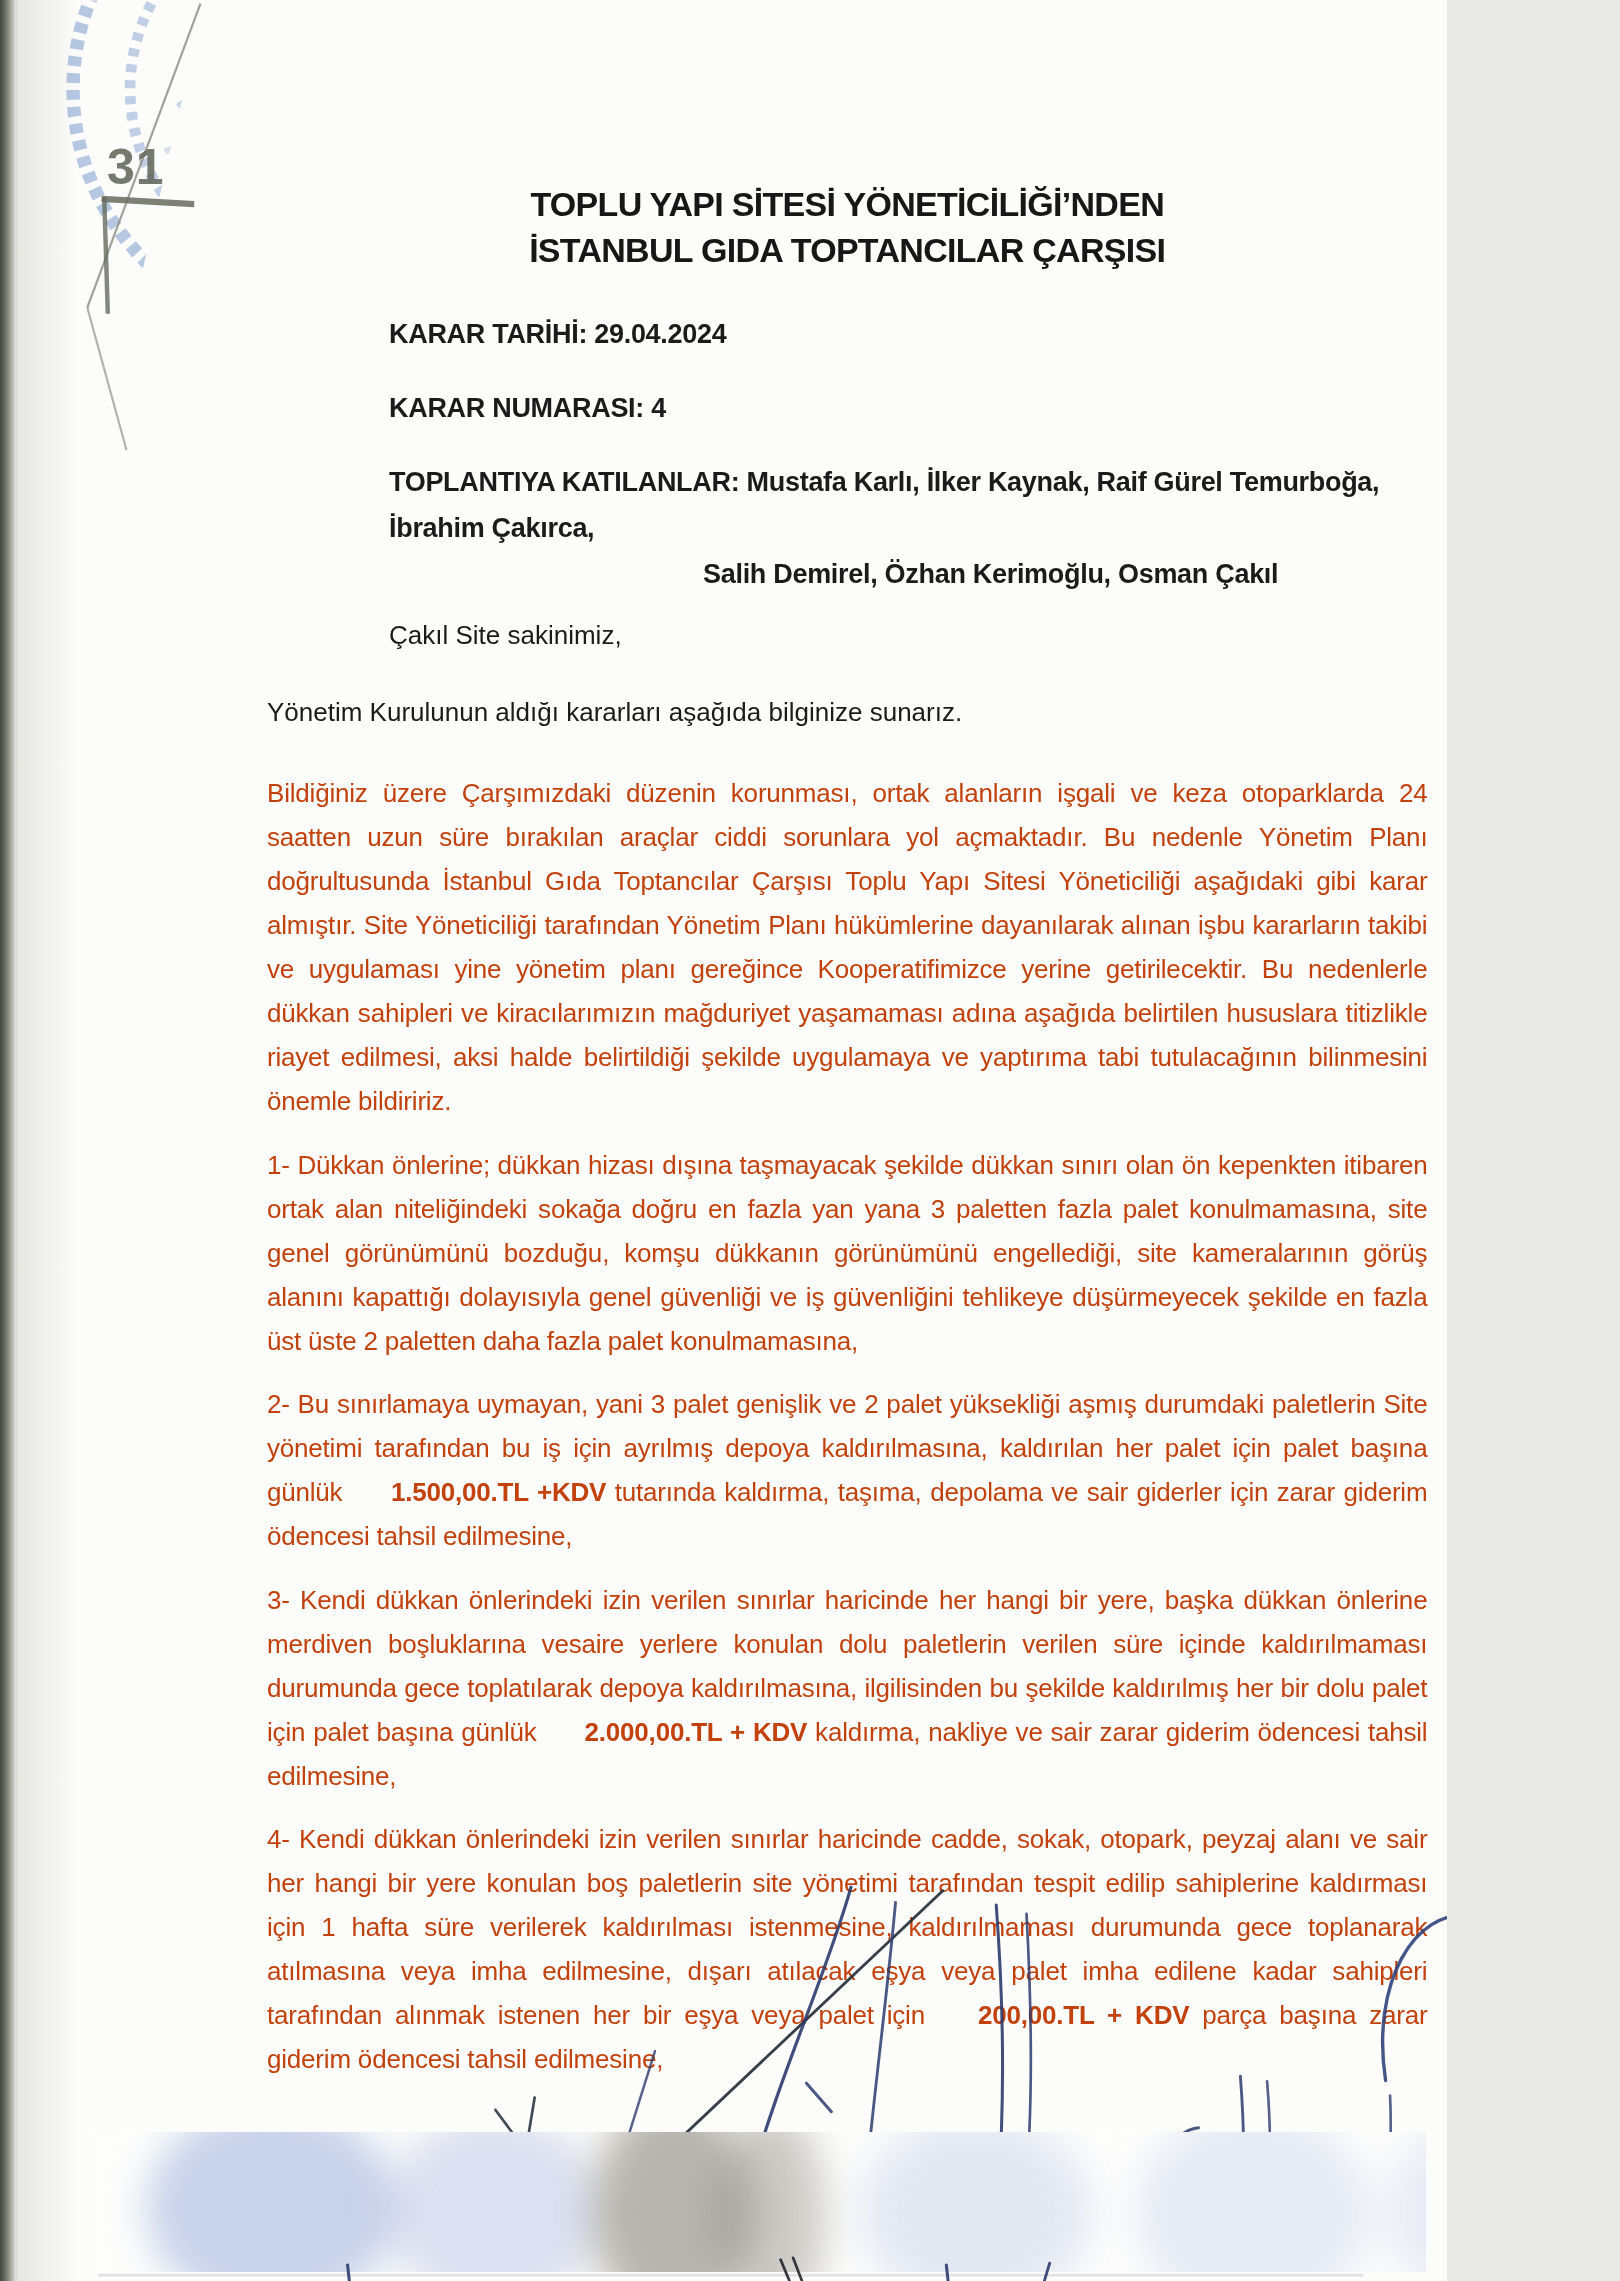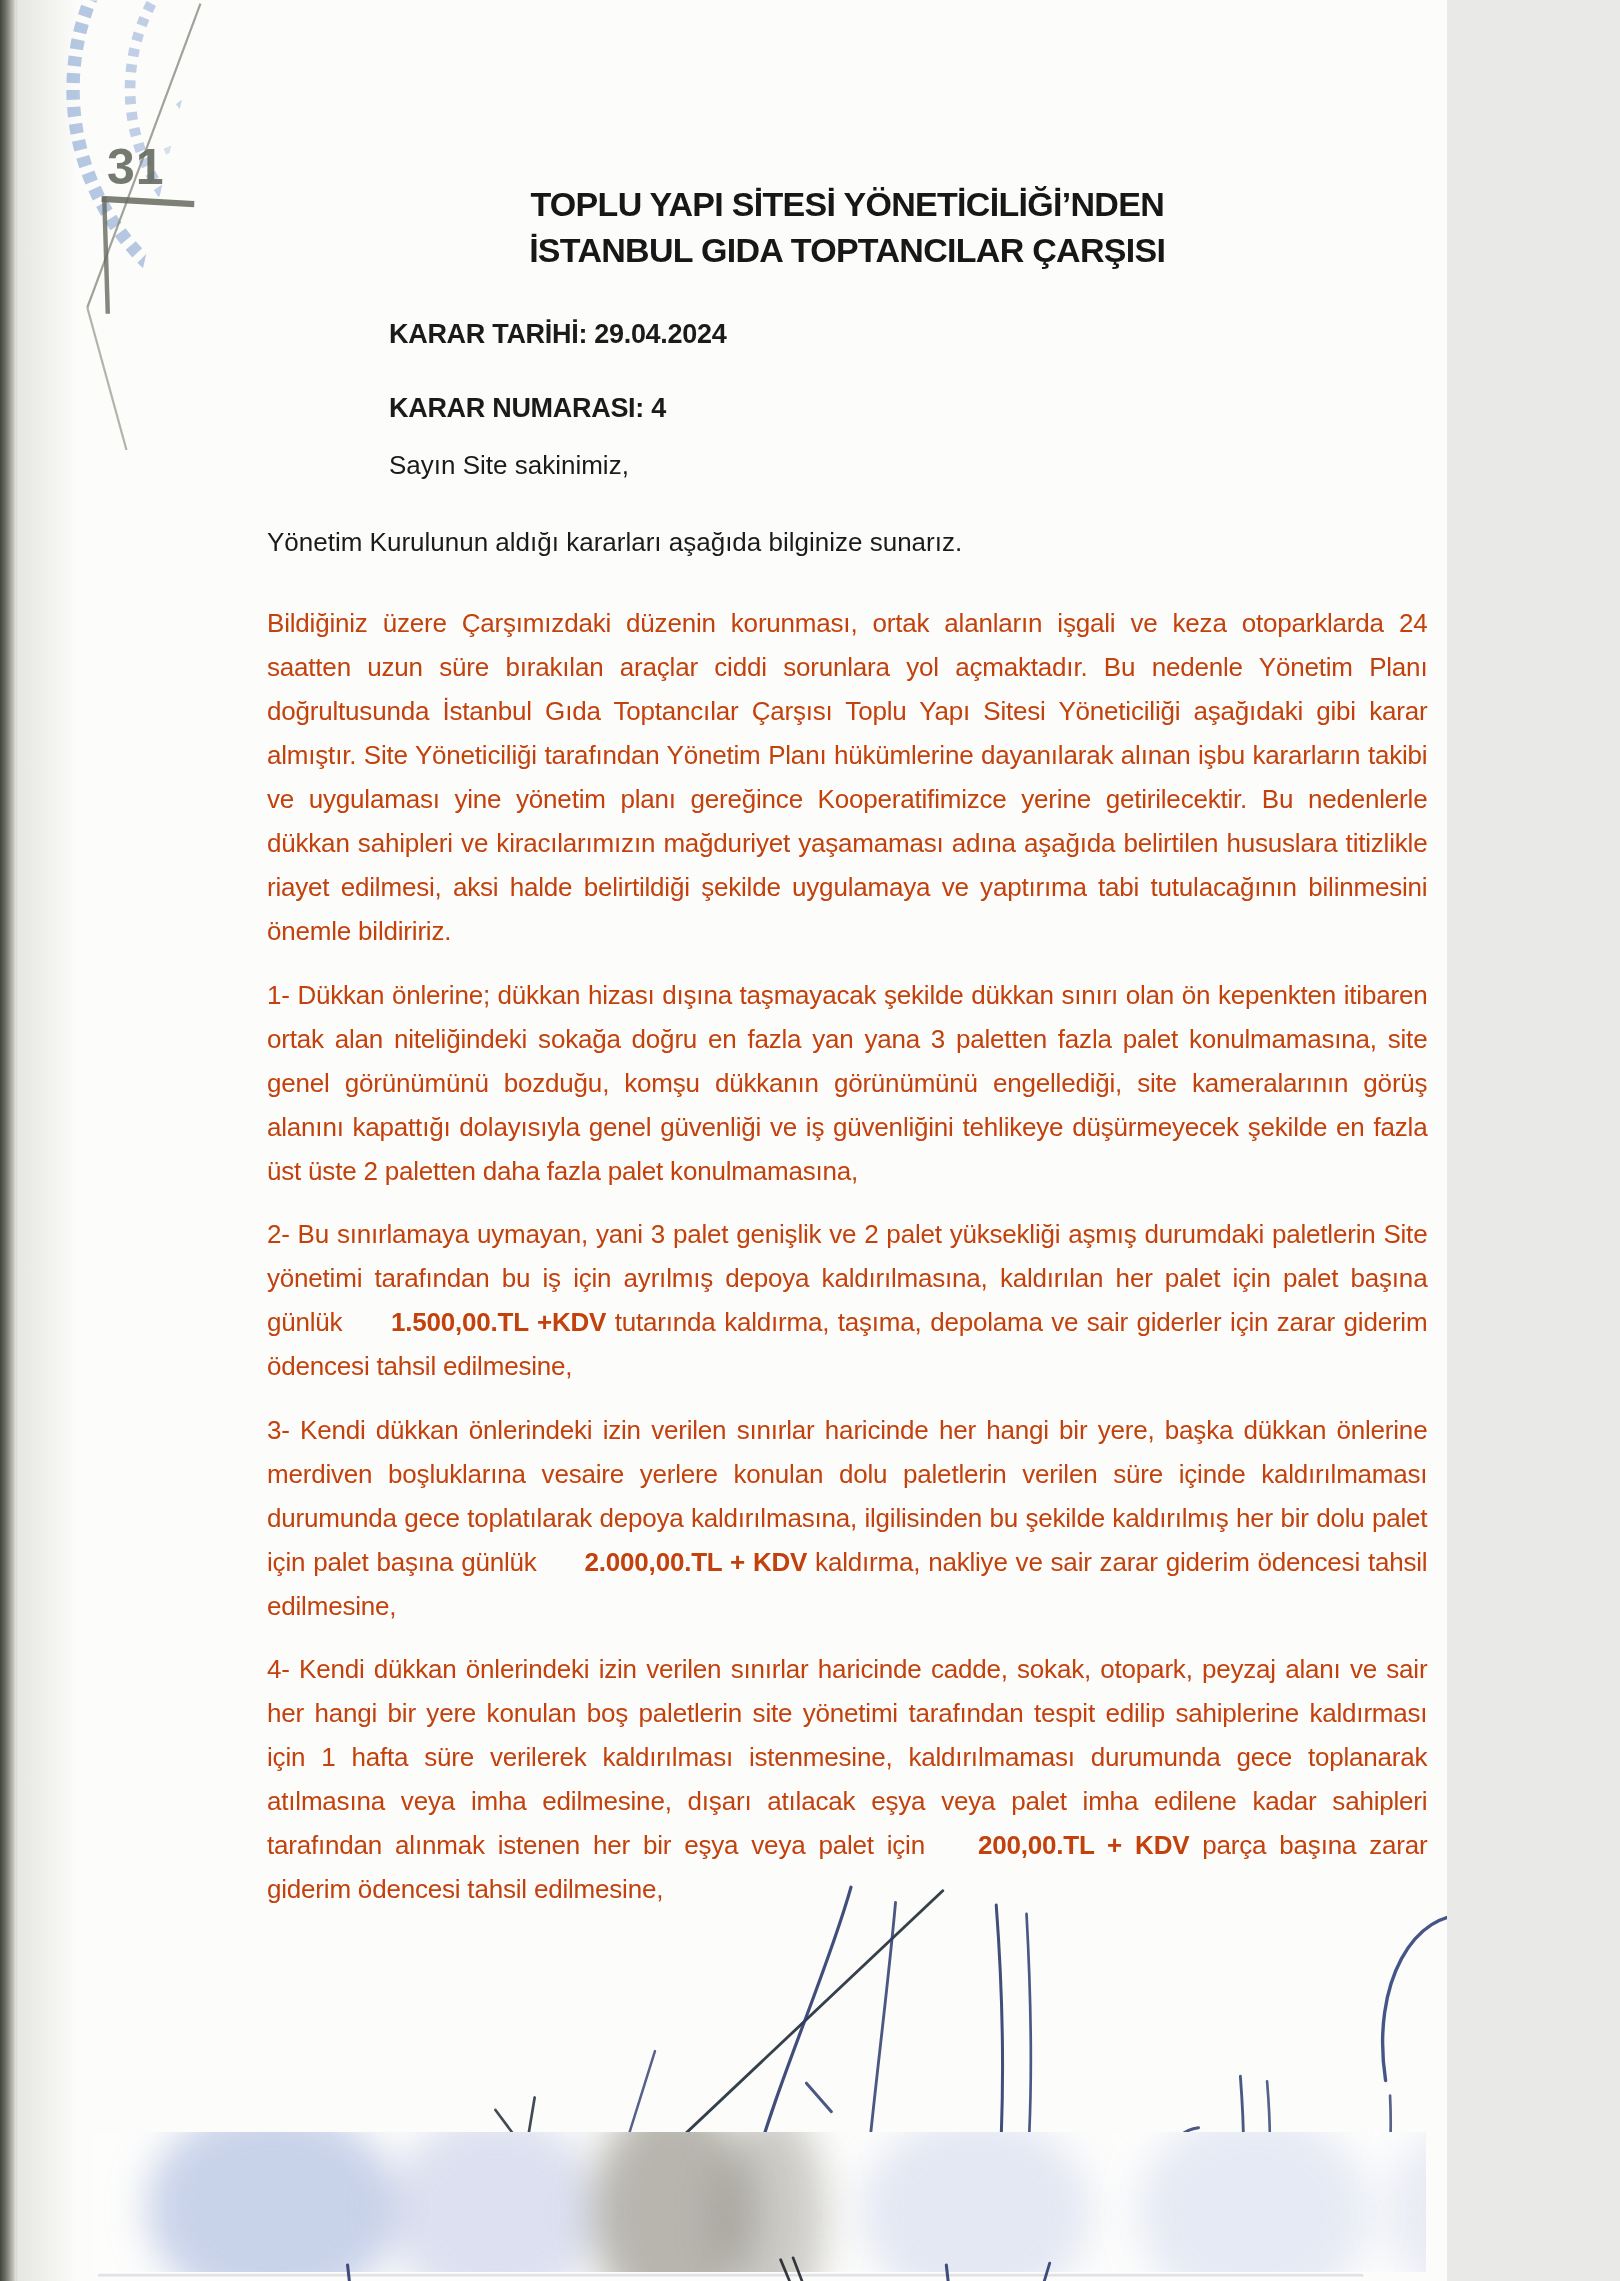--- a/index.html
+++ b/index.html
@@ -120,23 +120,27 @@
 
   <div class="content">
     <div class="doc-title">
       <div>TOPLU YAPI SİTESİ YÖNETİCİLİĞİ’NDEN</div>
       <div>İSTANBUL GIDA TOPTANCILAR ÇARŞISI</div>
     </div>
 
     <div class="meta m-date">KARAR TARİHİ: 29.04.2024</div>
     <div class="meta m-number">KARAR NUMARASI: 4</div>
 
+    <div class="meta m-attend">
+      <div>TOPLANTIYA KATILANLAR: Mustafa Karlı, İlker Kaynak, Raif Gürel Temurboğa, İbrahim Çakırca,</div>
+      <div class="line2">Salih Demirel, Özhan Kerimoğlu, Osman Çakıl</div>
+    </div>
 
 
-    <div class="salutation">Sayın Site sakinimiz,</div>
+    <div class="salutation">Çakıl Site sakinimiz,</div>
     <div class="intro-line">Yönetim Kurulunun aldığı kararları aşağıda bilginize sunarız.</div>
 
     <div class="paras">
         <p class="para"><span>Bildiğiniz üzere Çarşımızdaki düzenin korunması, ortak alanların işgali ve keza otoparklarda 24 saatten uzun süre bırakılan araçlar ciddi sorunlara yol açmaktadır. Bu nedenle Yönetim Planı doğrultusunda İstanbul Gıda Toptancılar Çarşısı Toplu Yapı Sitesi Yöneticiliği aşağıdaki gibi karar almıştır. Site Yöneticiliği tarafından Yönetim Planı hükümlerine dayanılarak alınan işbu kararların takibi ve uygulaması yine yönetim planı gereğince Kooperatifimizce yerine getirilecektir.  Bu nedenlerle dükkan sahipleri ve kiracılarımızın mağduriyet yaşamaması adına aşağıda belirtilen hususlara titizlikle riayet edilmesi, aksi halde belirtildiği şekilde uygulamaya ve yaptırıma tabi tutulacağının bilinmesini önemle bildiririz.</span></p>
         <p class="para"><span>1- Dükkan önlerine; dükkan hizası dışına taşmayacak şekilde dükkan sınırı olan ön kepenkten itibaren ortak alan niteliğindeki sokağa doğru en fazla yan yana 3 paletten fazla palet konulmamasına, site genel görünümünü bozduğu, komşu dükkanın görünümünü engellediği, site kameralarının görüş alanını kapattığı dolayısıyla genel güvenliği ve iş güvenliğini tehlikeye düşürmeyecek şekilde en fazla üst üste 2 paletten daha fazla palet konulmamasına,</span></p>
         <p class="para"><span>2- Bu sınırlamaya uymayan, yani 3 palet genişlik ve 2 palet yüksekliği aşmış durumdaki paletlerin Site yönetimi tarafından bu iş için ayrılmış depoya kaldırılmasına, kaldırılan her palet için palet başına günlük </span><b>1.500,00.TL +KDV</b><span> tutarında kaldırma, taşıma, depolama ve sair giderler için zarar giderim ödencesi tahsil edilmesine,</span></p>
         <p class="para"><span>3- Kendi dükkan önlerindeki izin verilen sınırlar haricinde her hangi bir yere, başka dükkan önlerine merdiven boşluklarına vesaire yerlere konulan dolu paletlerin verilen süre içinde kaldırılmaması durumunda gece toplatılarak depoya kaldırılmasına, ilgilisinden bu şekilde kaldırılmış her bir dolu palet için palet başına günlük </span><b>2.000,00.TL + KDV</b><span> kaldırma, nakliye ve sair zarar giderim ödencesi tahsil edilmesine,</span></p>
         <p class="para"><span>4- Kendi dükkan önlerindeki izin verilen sınırlar haricinde cadde, sokak, otopark, peyzaj alanı ve sair her hangi bir yere konulan boş paletlerin site yönetimi tarafından tespit edilip sahiplerine kaldırması için 1 hafta süre verilerek kaldırılması istenmesine, kaldırılmaması durumunda gece toplanarak atılmasına veya imha edilmesine, dışarı atılacak eşya veya palet imha edilene kadar sahipleri tarafından alınmak istenen her bir eşya veya palet için </span><b>200,00.TL + KDV</b><span> parça başına zarar giderim ödencesi tahsil edilmesine,</span></p>
       </div>
   </div>

